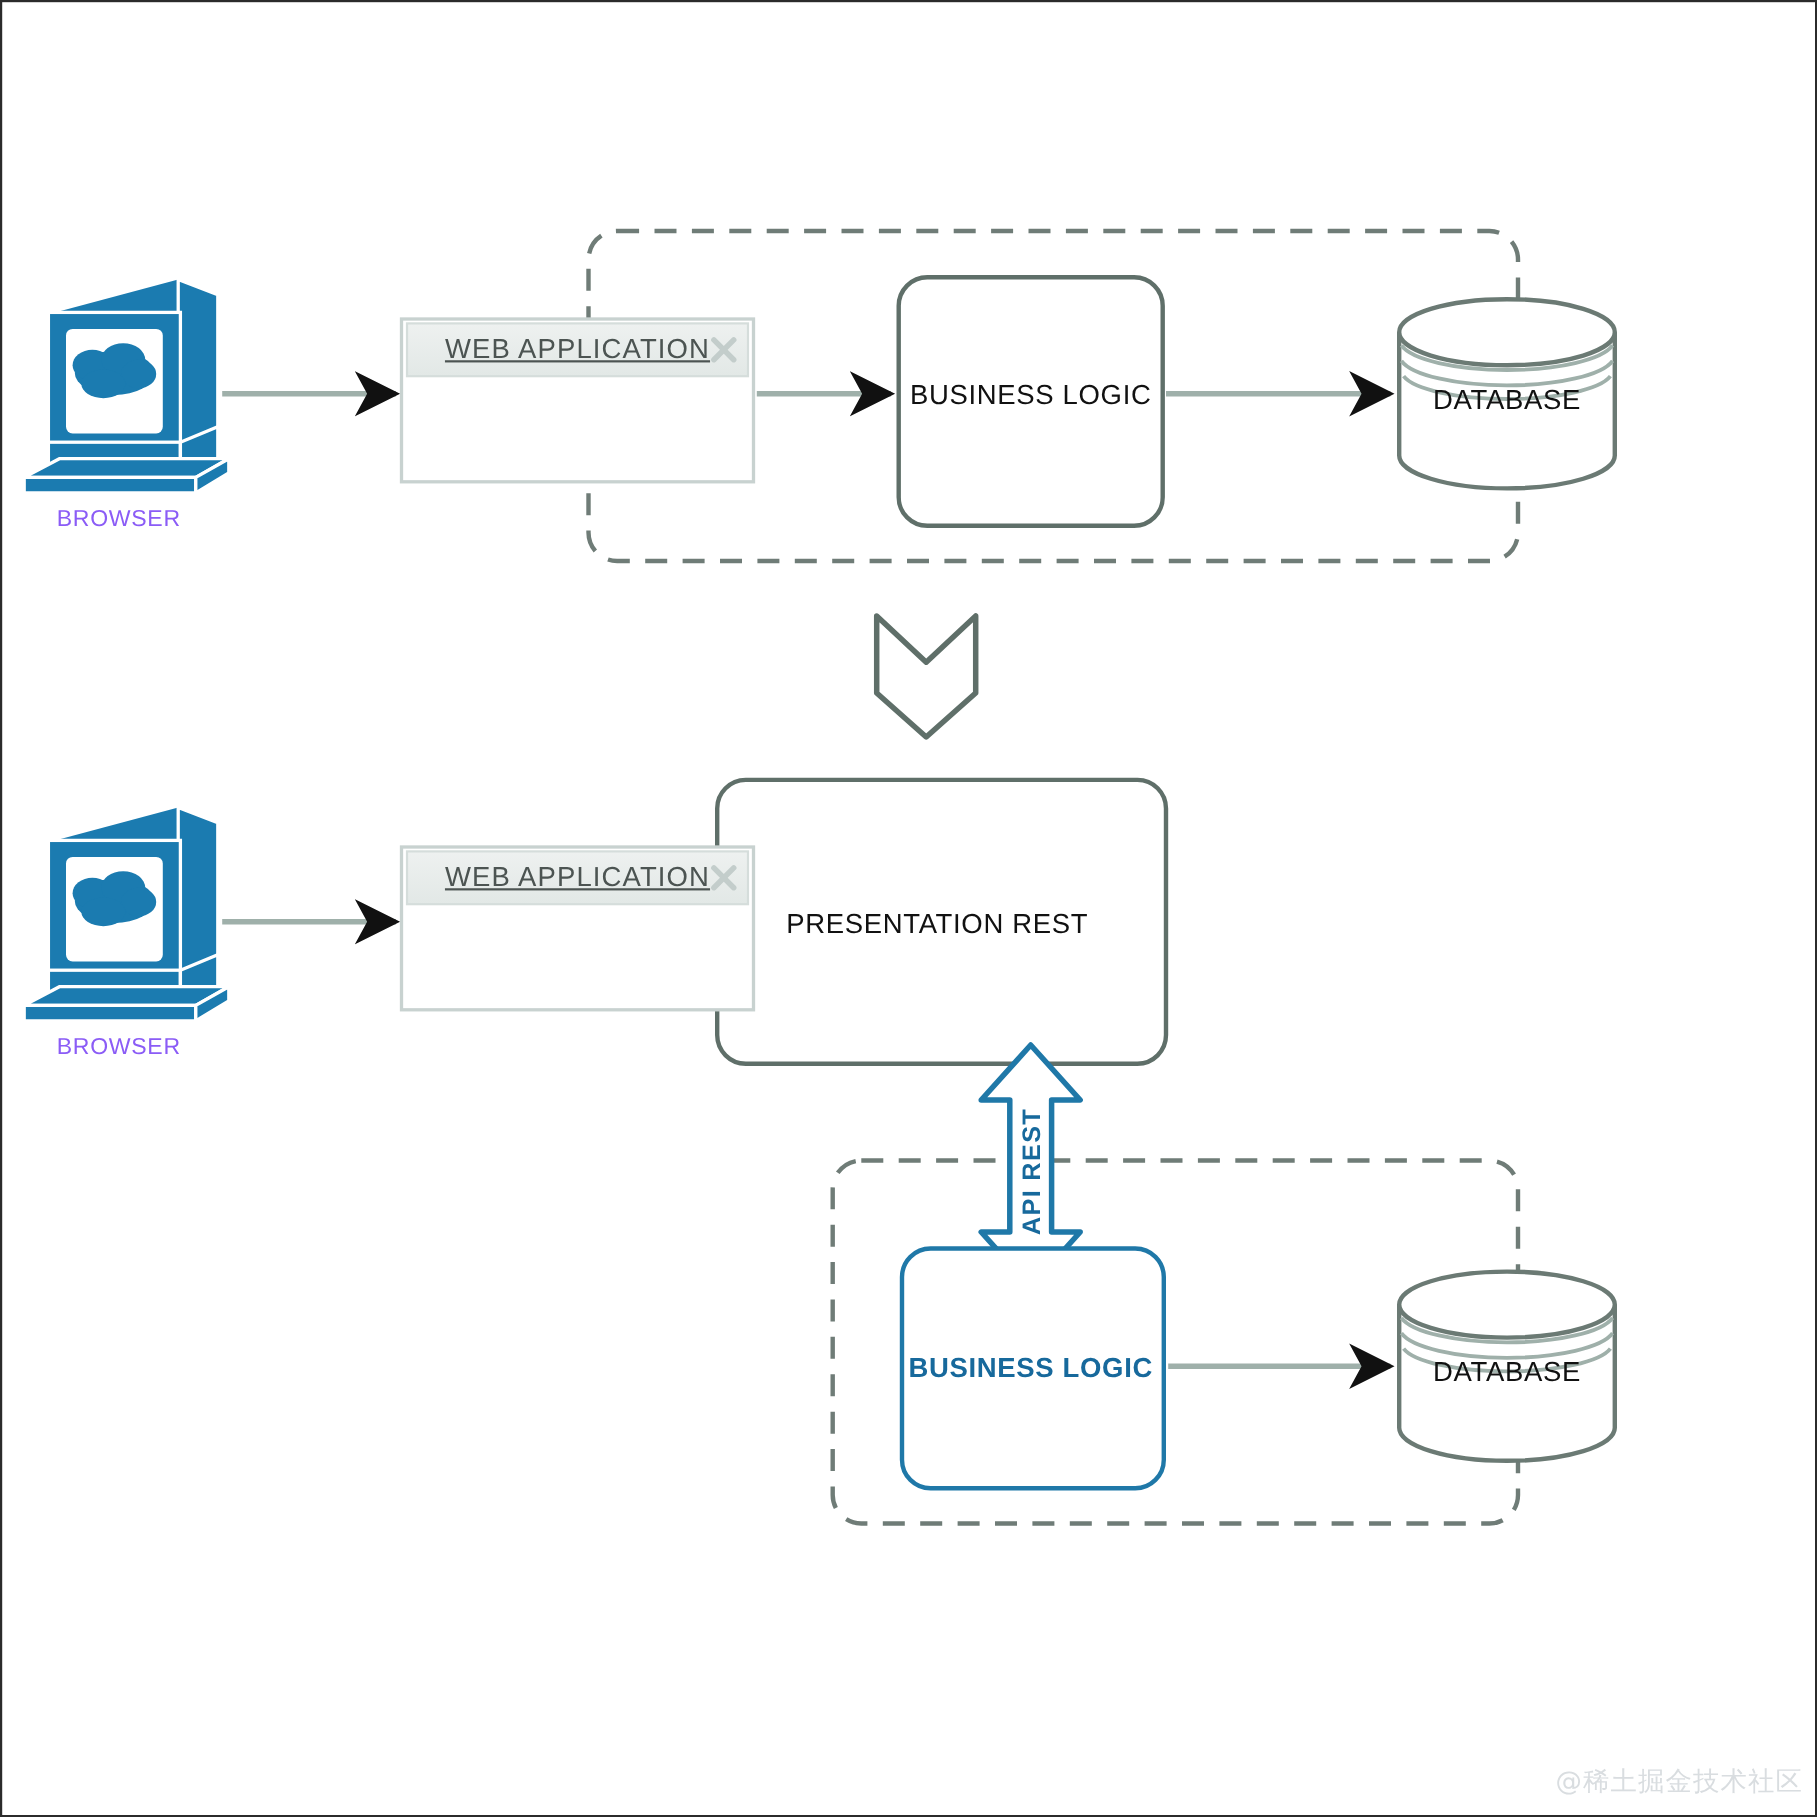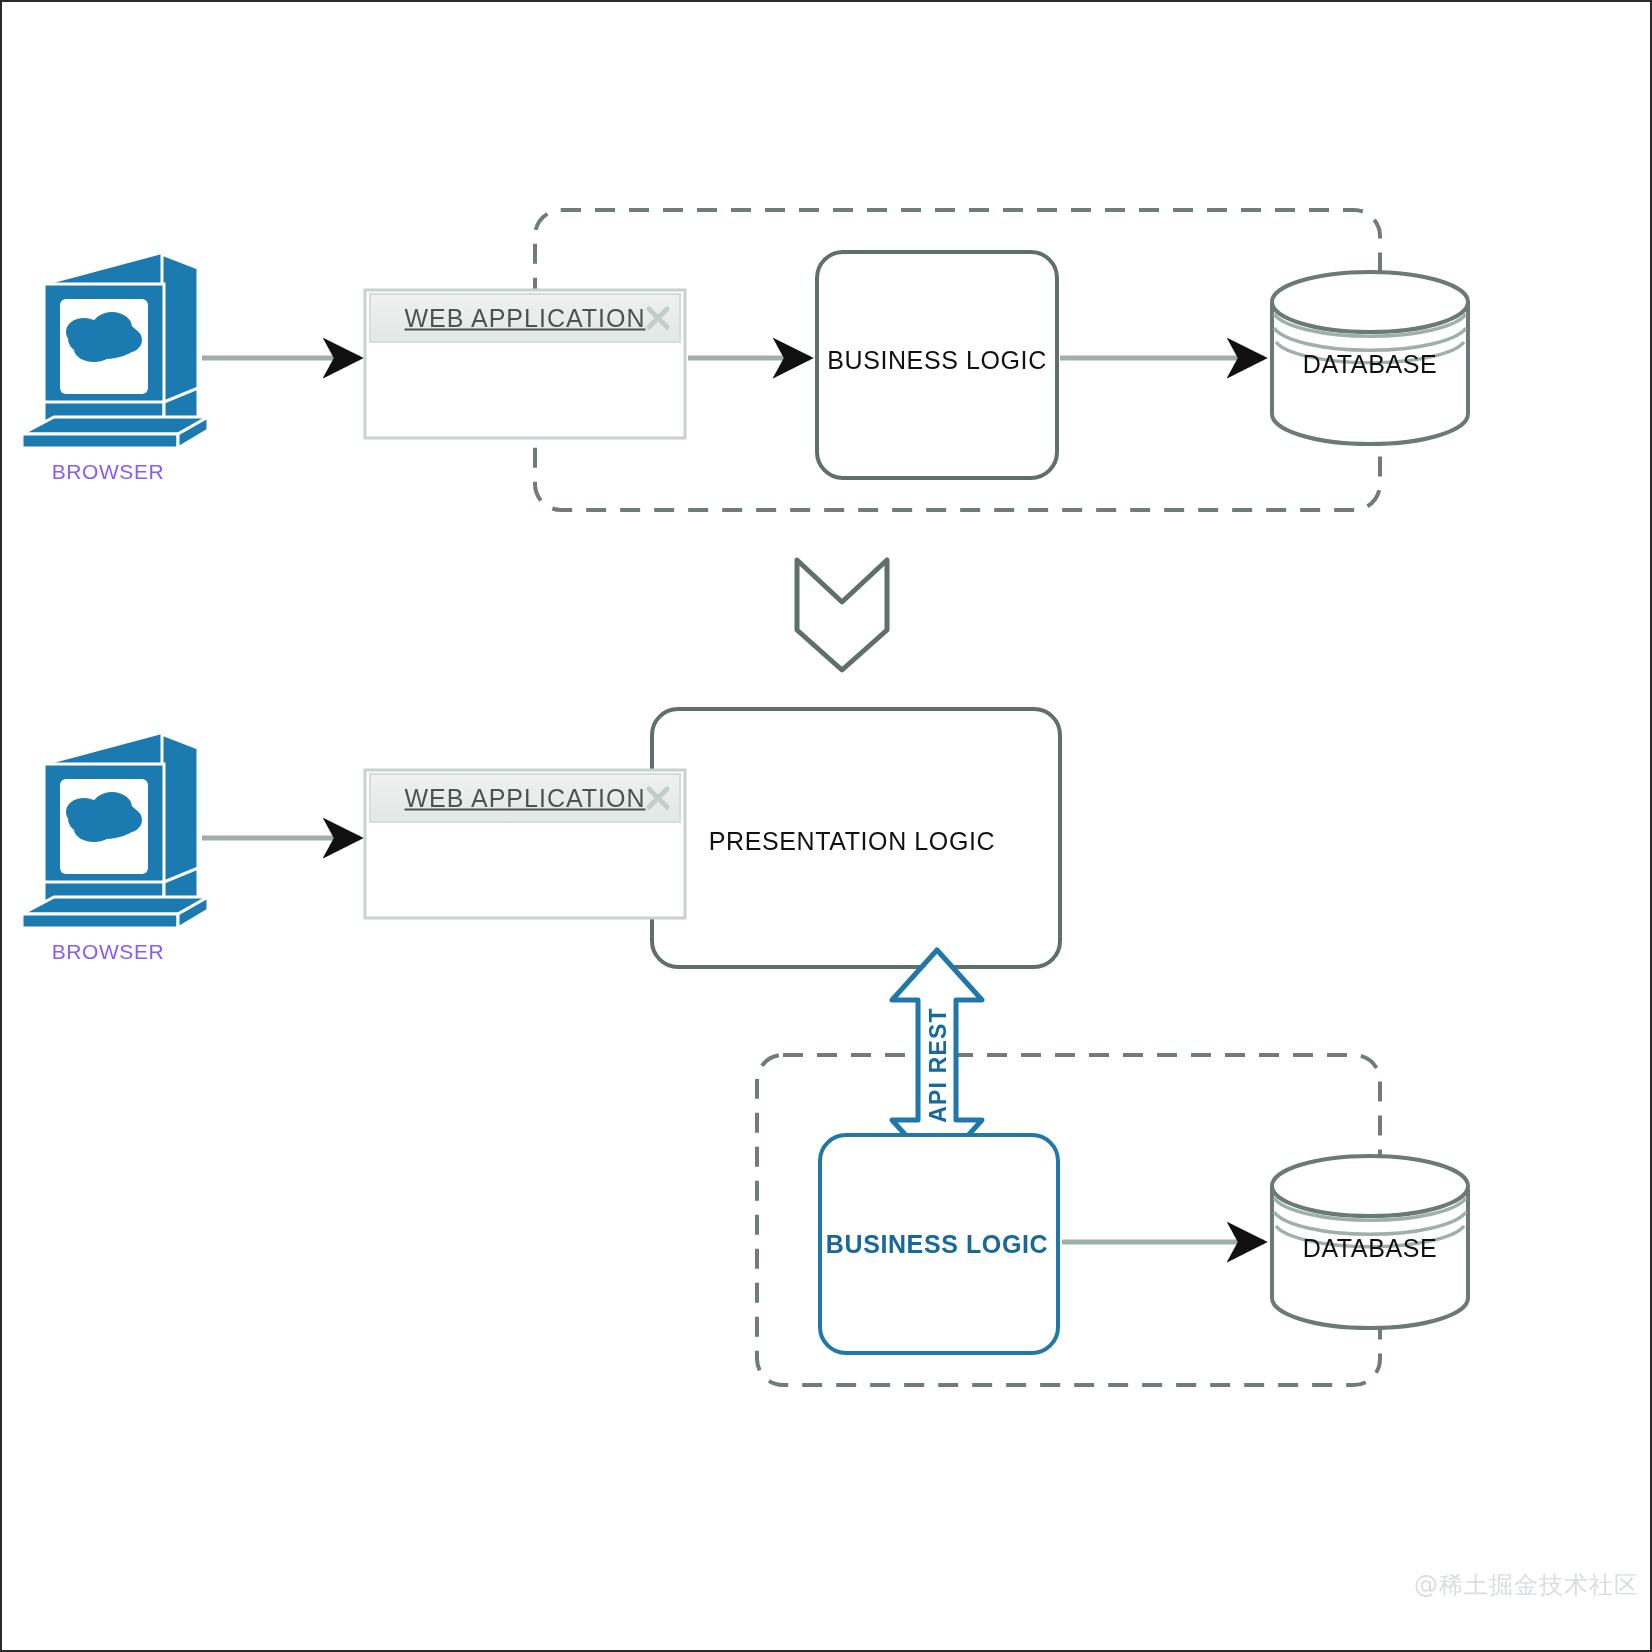--- a/index.html
+++ b/index.html
@@ -227,23 +227,23 @@
   <div class="lbl win-title" style="left:523px; top:316px;">WEB APPLICATION</div>
 
   <div class="lbl node-label" style="left:935px; top:358px;">BUSINESS LOGIC</div>
 
   <div class="lbl node-label" style="left:1368px; top:362px;">DATABASE</div>
 
   <div class="lbl browser-caption" style="left:106px; top:950px;">BROWSER</div>
 
   <div class="lbl win-title" style="left:523px; top:796px;">WEB APPLICATION</div>
 
-  <div class="lbl node-label" style="left:850px; top:839px;">PRESENTATION LOGIC</div>
+  <div class="lbl node-label" style="left:850px; top:839px;">PRESENTATION REST</div>
 
   <div class="lbl api-rest-label" style="left:936px; top:1063px;">API REST</div>
 
   <div class="lbl node-label-blue" style="left:935px; top:1242px;">BUSINESS LOGIC</div>
 
   <div class="lbl node-label" style="left:1368px; top:1246px;">DATABASE</div>
 
-  <div class="watermark" style="left:1412px; top:1567px;">@稀土掘金技术社区</div>
+  <div class="watermark" style="left:1412px; top:1601px;">@稀土掘金技术社区</div>
 
 </div>
 
 </body></html>

